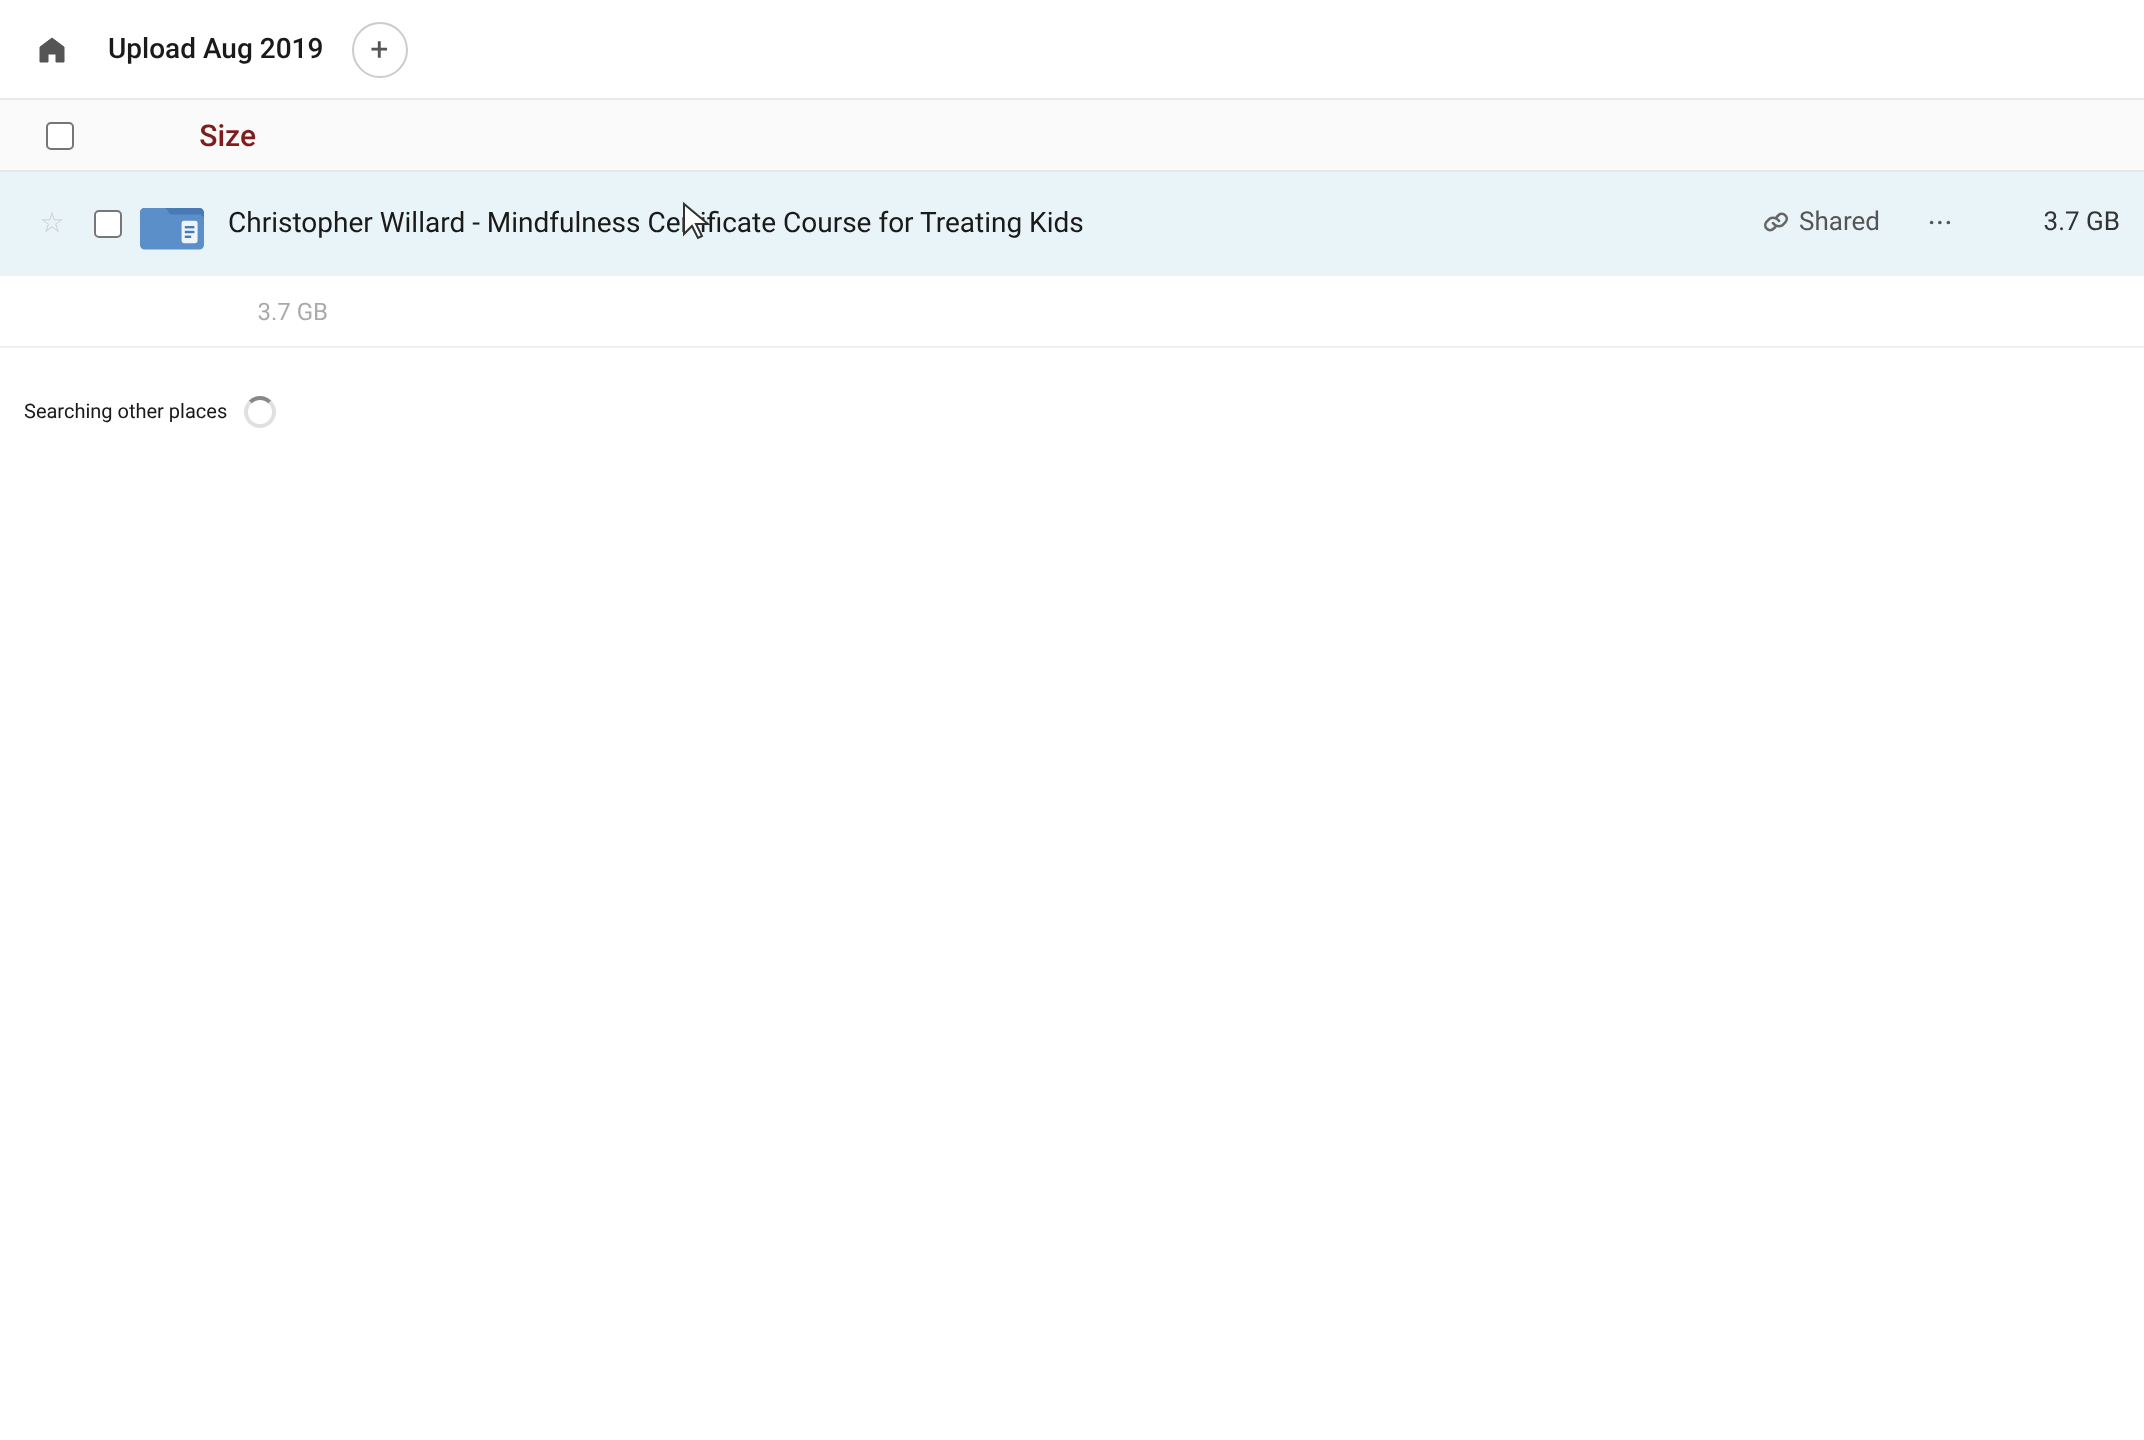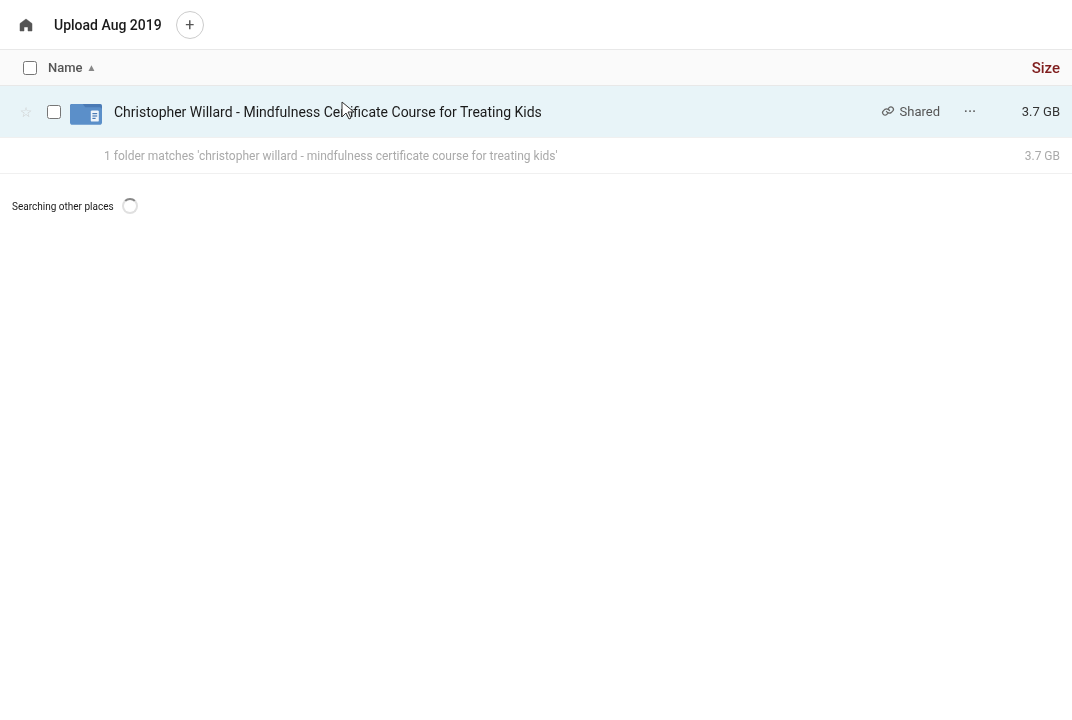--- a/index.html
+++ b/index.html
@@ -248,24 +248,20 @@
     </svg>
   </div>
   <span class="breadcrumb-item">Upload Aug 2019</span>
   <div class="add-btn">+</div>
 </div>
 
 <div class="column-header">
   <div class="col-checkbox">
     <input type="checkbox" style="width: 14px; height: 14px; cursor: pointer;">
   </div>
-  <div class="col-name">
-    <span>Name</span>
-    <span class="sort-arrow">▲</span>
-  </div>
   <div class="col-size">Size</div>
 </div>
 
 <div class="file-row">
   <div class="row-star">☆</div>
   <div class="row-checkbox">
     <input type="checkbox" style="width: 14px; height: 14px; cursor: pointer;">
   </div>
   <div class="folder-icon-wrap">
     <svg class="folder-icon-svg" viewBox="0 0 40 32" fill="none">
@@ -291,20 +287,19 @@
   <div class="row-size">3.7 GB</div>
 
   <div class="cursor" style="left: 340px; top: 14px;">
     <svg width="18" height="22" viewBox="0 0 18 22">
       <path d="M2 2L2 17L6 13L9 19L11 18L8 12L14 12Z" fill="white" stroke="#333" stroke-width="1"></path>
     </svg>
   </div>
 </div>
 
 <div class="match-row">
-  <div class="match-text">1 folder matches 'christopher willard - mindfulness certificate course for treating kids'</div>
   <div class="match-size">3.7 GB</div>
 </div>
 
 <div class="searching-section">
   <span class="searching-text">Searching other places</span>
   <div class="searching-spinner"></div>
 </div>
 
 </body></html>

